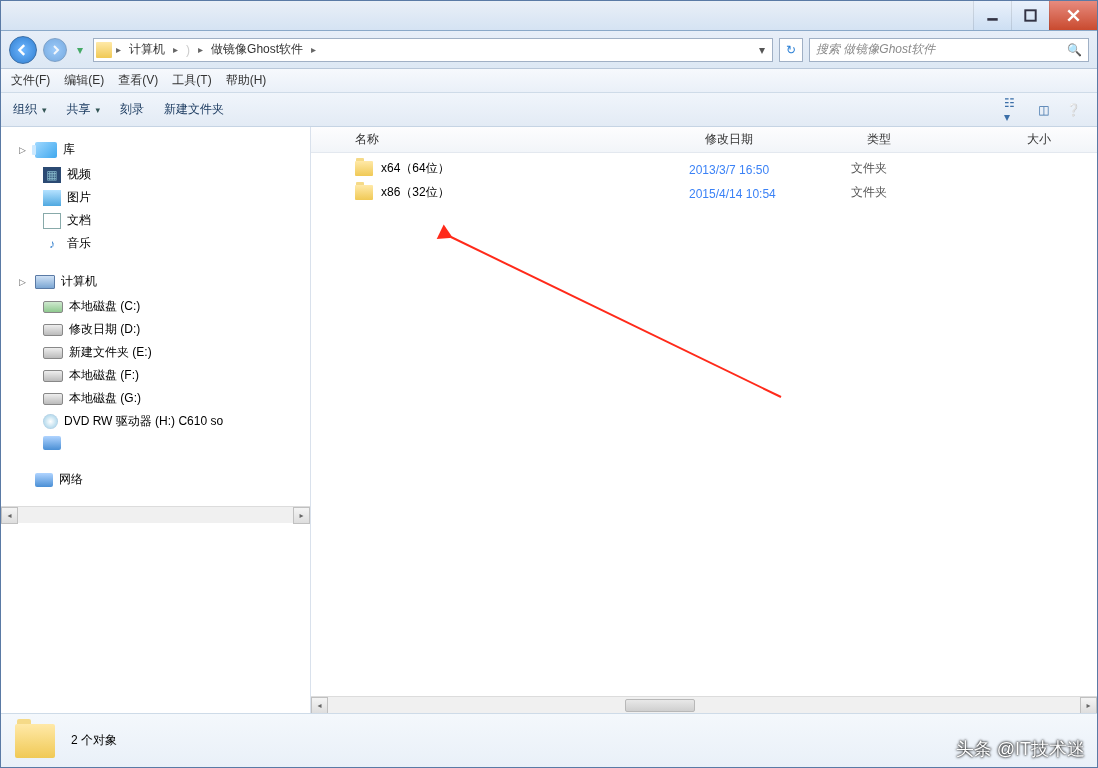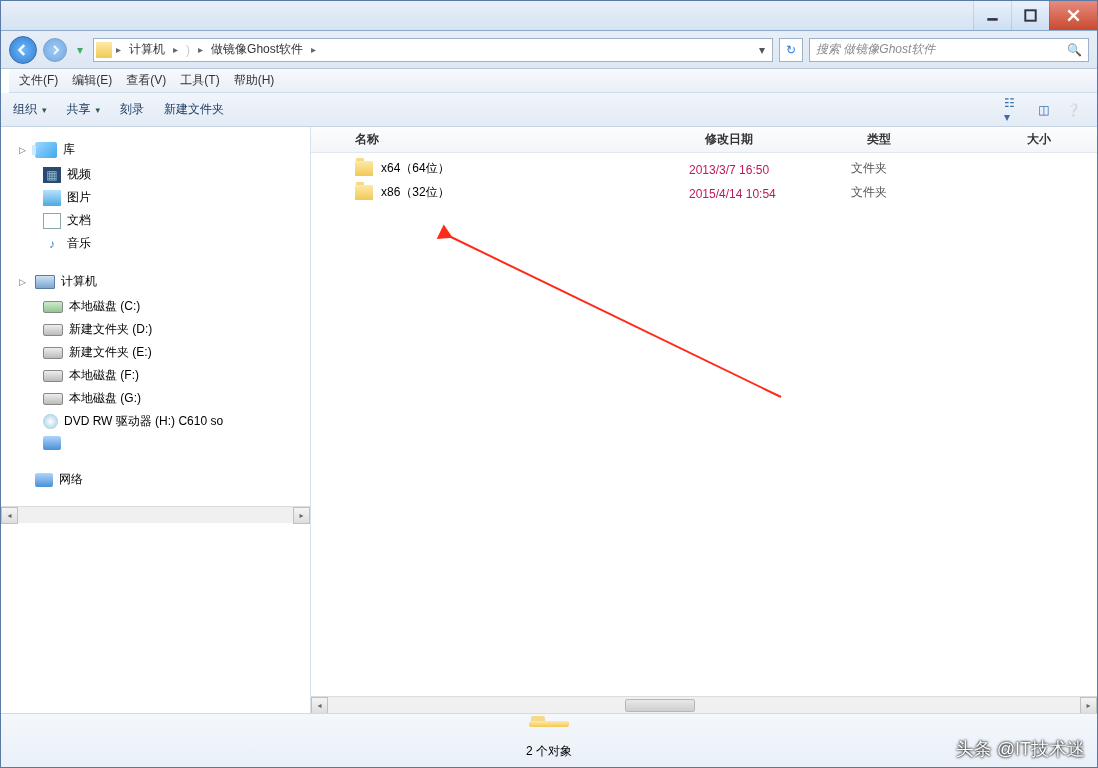--- a/index.html
+++ b/index.html
@@ -18,21 +18,21 @@
 .nav-dd { width: 14px; height: 20px; display:flex; align-items:center; justify-content:center; color:#4a6; }
 .addressbar { flex: 1; height: 24px; background: #fff; border: 1px solid #a0b0c5; display: flex; align-items: center; padding: 0 2px; gap: 4px; }
 .addr-icon { width: 16px; height: 16px; background: linear-gradient(#ffe9a8,#f0c955); border-radius: 1px; }
 .addr-seg { padding: 2px 4px; color: #333; display:flex; align-items:center; gap:2px; }
 .addr-sep { color:#666; font-size:10px; }
 .addr-dd { margin-left: auto; width: 16px; text-align:center; color:#555; }
 .refresh { width: 24px; height: 24px; background:#fff; border:1px solid #a0b0c5; display:flex; align-items:center; justify-content:center; color:#2a7fd5; }
 .searchbox { width: 280px; height: 24px; background: #fff; border: 1px solid #a0b0c5; display:flex; align-items:center; padding:0 6px; color:#8a8a8a; font-style:italic; }
 .searchbox .sicon { margin-left:auto; color:#5a7aa5; font-style:normal; }
 
-.menubar { height: 24px; background: linear-gradient(#f6f9fd,#eaf0f8); border-bottom:1px solid #cedbe8; display:flex; align-items:center; padding: 0 10px; gap: 14px; margin-left: 8px; }
+.menubar { height: 24px; background: linear-gradient(#f6f9fd,#eaf0f8); border-bottom:1px solid #cedbe8; display:flex; align-items:center; padding: 0 10px; gap: 14px; }
 .menubar span { color:#333; cursor:default; }
 
 .toolbar { height: 34px; background: linear-gradient(#f0f5fb,#e3ebf5); border-bottom:1px solid #c6d4e4; display:flex; align-items:center; padding: 0 12px; }
 .toolbar .tb-left { display:flex; gap:20px; align-items:center; }
 .toolbar .tb-item { color:#16365c; cursor:pointer; display:flex; align-items:center; gap:3px; }
 .toolbar .spacer { flex:1; }
 .toolbar .tb-right { display:flex; gap:8px; align-items:center; }
 .tb-icon { width:22px; height:22px; display:flex; align-items:center; justify-content:center; color:#3b6fa8; border:1px solid transparent; border-radius:2px; }
 
 .body-area { flex:1; display:flex; overflow:hidden; }
@@ -50,42 +50,42 @@
 .doc-icon{background:#fff;border:1px solid #8aa;}
 .mus-icon{color:#3b84cf;}
 .comp-icon{background:linear-gradient(#cfe1f5,#7ba6d3);width:20px;height:14px;border:1px solid #5a7aa5;border-radius:1px;}
 .drive-icon{background:linear-gradient(#eee,#bbb);width:20px;height:12px;border:1px solid #888;border-radius:2px;}
 .drive-c{background:linear-gradient(#cfe9cf,#8fc98f);}
 .dvd-icon{border-radius:50%;background:radial-gradient(#fff,#bde 60%,#89b);width:15px;height:15px;}
 .net-icon{background:linear-gradient(#b0d4ff,#4a8fd5);border-radius:2px;width:18px;height:14px;}
 
 .content { flex:1; display:flex; flex-direction:column; background:#fff; position:relative; }
 .colhead { height:26px; border-bottom:1px solid #e3e8ef; display:flex; align-items:center; padding-left:44px; background:linear-gradient(#fdfdfe,#f2f5f9); }
-.colhead div { color:#333;font-weight:bold; }
+.colhead div { color:#333; }
 .colhead .c-name { width: 342px; }
 .colhead .c-date { width: 162px; margin-left: 8px; }
 .colhead .c-type { width: 160px; }
 .colhead .c-size { flex:1; }
 .row { height:24px; display:flex; align-items:flex-end; padding-left:44px; }
 .row .folder-icon { width:18px; height:15px; background:linear-gradient(#ffe9a8,#f0c955); border-radius:1px; margin-right:8px; position:relative; }
 .row .folder-icon::before{content:"";position:absolute;top:-3px;left:1px;width:8px;height:3px;background:#f5da88;border-radius:1px 1px 0 0;}
 .row .r-name { width:334px; display:flex; align-items:center; }
-.row .r-date { width:162px; color:#be185d; }
+.row .r-date { width:162px; color:#3b82f6; }
 .row .r-type { width:160px; color:#555; }
 
 .annotation { position:absolute; left:130px; top:100px; pointer-events:none; }
 .annotation svg { overflow:visible; }
 .annotation-text { position:absolute; left:470px; top:180px; color:#ff2a1a; font-size:22px; line-height:1.5; white-space:nowrap; pointer-events:none; }
 
 .hscroll { height:17px; background:#f0f0f0; border-top:1px solid #dcdcdc; position:relative; }
 .hscroll .thumb { position:absolute; left:40%; top:2px; height:13px; width:70px; background:linear-gradient(#e8e8e8,#cfcfcf); border:1px solid #b8b8b8; border-radius:2px; }
 .hscroll .arrow { position:absolute; top:0; width:17px; height:17px; background:linear-gradient(#f4f4f4,#dedede); border:1px solid #c0c0c0; display:flex; align-items:center; justify-content:center; font-size:8px; color:#666;}
 .hscroll .arrow.l{left:0;} .hscroll .arrow.r{right:0;}
 
-.statusbar { height: 54px; background:linear-gradient(#f4f8fc,#e9f0f8); border-top:1px solid #cedbe8; display:flex; align-items:center; padding: 7px 14px; gap:16px; position:relative;flex-direction:column; }
+.statusbar { height: 54px; background:linear-gradient(#f4f8fc,#e9f0f8); border-top:1px solid #cedbe8; display:flex; align-items:center; padding: 7px 14px; gap:16px; position:relative; }
 .big-folder { width:40px; height:34px; background:linear-gradient(#ffe9a8,#f0c955); border-radius:2px; position:relative; }
 .big-folder::before{content:"";position:absolute;top:-5px;left:2px;width:14px;height:5px;background:#f5da88;border-radius:2px 2px 0 0;}
 .watermark { position:absolute; right:12px; bottom:6px; color:#fff; font-size:18px; font-weight:500; text-shadow:0 0 3px rgba(0,0,0,.9),0 0 2px rgba(0,0,0,.9); }
 
 .sidebar-hscroll { height:17px; background:#f0f0f0; border-top:1px solid #dcdcdc; margin: 8px -8px -4px -18px; position:relative;}
 .sidebar-hscroll .arrow{position:absolute;top:0;width:17px;height:17px;background:linear-gradient(#f4f4f4,#dedede);border:1px solid #c0c0c0;display:flex;align-items:center;justify-content:center;font-size:8px;color:#666;}
 .sidebar-hscroll .arrow.l{left:0;} .sidebar-hscroll .arrow.r{right:0;}
 
 .dd-caret::after{content:"▾";font-size:9px;color:#355;margin-left:2px;}
 </style>
@@ -196,21 +196,21 @@
             <span class="tri">▷</span>
             <span class="icon16 comp-icon"></span>
             <span>计算机</span>
           </div>
         <div class="side-item">
             <span class="icon16 drive-icon drive-c"></span>
             <span>本地磁盘 (C:)</span>
           </div>
         <div class="side-item">
             <span class="icon16 drive-icon"></span>
-            <span>新建文件夹 (D:)</span>
+            <span>修改日期 (D:)</span>
           </div>
         <div class="side-item">
             <span class="icon16 drive-icon"></span>
             <span>新建文件夹 (E:)</span>
           </div>
         <div class="side-item">
             <span class="icon16 drive-icon"></span>
             <span>本地磁盘 (F:)</span>
           </div>
         <div class="side-item">

